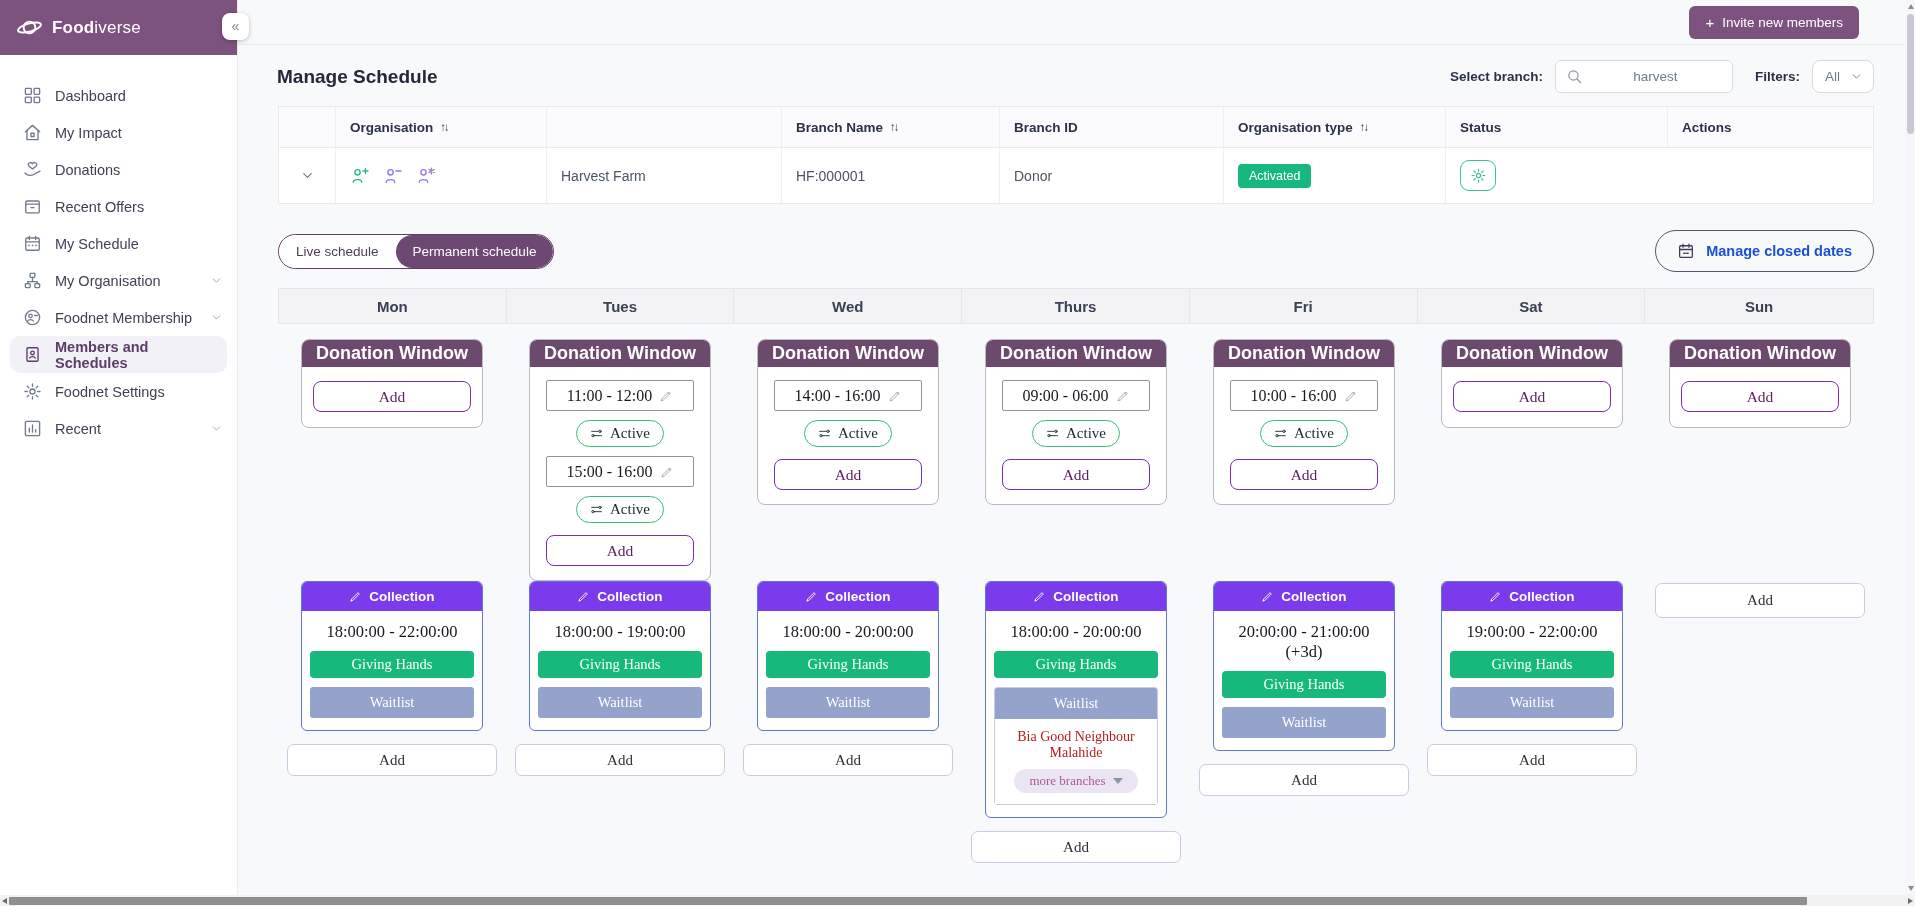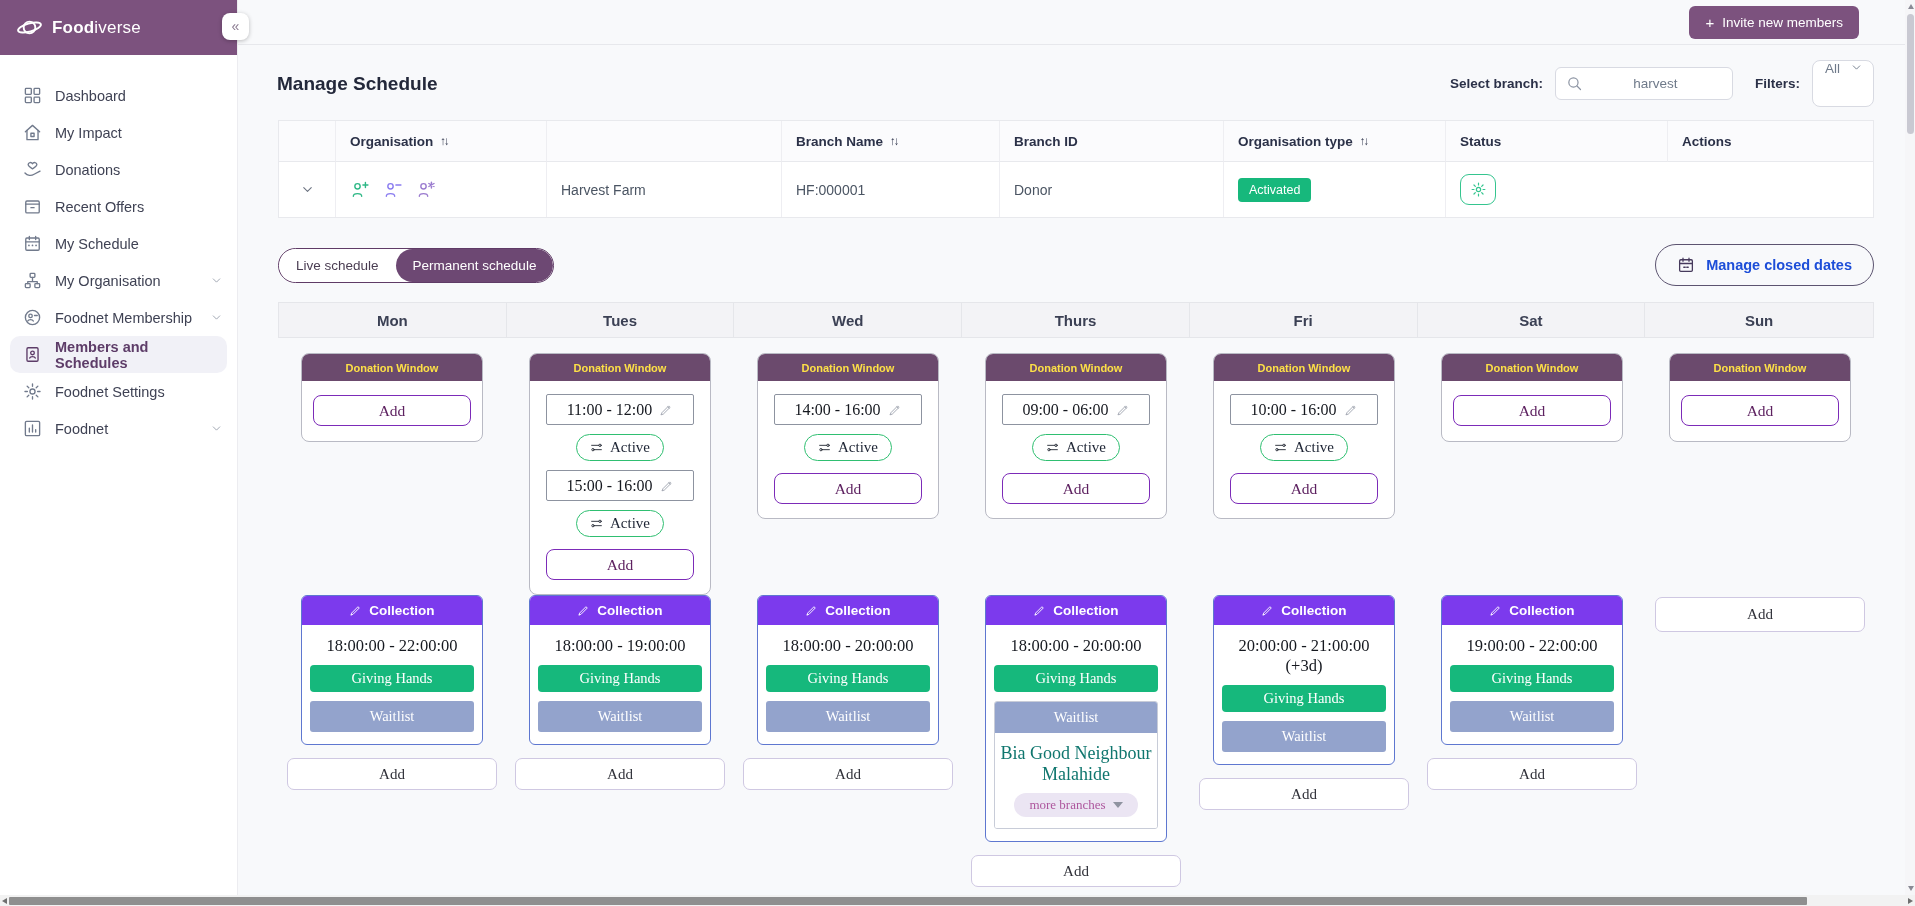--- a/index.html
+++ b/index.html
@@ -29,21 +29,21 @@
   .invite-btn { background:#7c527e; color:#fff; border:none; border-radius:6px; font-size:13.5px; padding:9px 16px; display:flex; align-items:center; gap:8px; cursor:pointer; font-family:inherit; }
   .invite-btn .plus { font-size:15px; font-weight:400; line-height:1; }
 
   .toolbar { display:flex; align-items:center; justify-content:space-between; margin:15px 41px 13px 40px; }
   .page-title { font-size:19px; font-weight:700; color:#23283a; }
   .toolbar-right { display:flex; align-items:center; gap:12px; }
   .tool-label { font-size:13.5px; font-weight:700; color:#2b3148; }
   .search-box { width:178px; height:33px; background:#fff; border:1px solid #d8dae2; border-radius:6px; display:flex; align-items:center; padding:0 8px 0 10px; gap:4px; }
   .search-box input { border:none; outline:none; width:100%; font-size:13.5px; color:#6f7a8a; text-align:center; background:transparent; font-family:inherit; }
   .search-box .sicon { color:#8b93a2; display:flex; }
-  .select-box { height:47px; background:#fff; border:1px solid #d8dae2; border-radius:8px; display:flex; gap:10px; padding:0 10px 0 12px; font-size:13.5px; color:#6f7a8a; cursor:pointer; }
+  .select-box { height:33px; background:#fff; border:1px solid #d8dae2; border-radius:8px; display:flex; align-items:center; gap:10px; padding:0 10px 0 12px; font-size:13.5px; color:#6f7a8a; cursor:pointer; }
   .select-box .chev { color:#6f7a8a; display:flex; }
 
   
   .org-table { margin:0 41px; border:1px solid #e8e9ed; background:#fff; }
   .t-row { display:grid; grid-template-columns:57px 211px 235px 218px 224px 222px 222px 1fr; }
   .t-head { background:#fbfbfd; height:41px; }
   .t-body { height:55px; }
   .t-cell { display:flex; align-items:center; padding-left:14px; border-right:1px solid #eeeef2; font-size:14px; color:#4b5563; }
   .t-cell:last-child { border-right:none; }
   .t-head .t-cell { font-size:13.5px; font-weight:700; color:#2b3148; gap:7px; border-bottom:1px solid #e8e9ed; }
@@ -67,21 +67,21 @@
   .day-grid { margin:16px 41px 0 41px; }
   .days-head { display:grid; grid-template-columns:repeat(7,1fr); background:#f3f3f6; border-top:1px solid #e5e6ea; border-bottom:1px solid #e5e6ea; border-left:1px solid #e5e6ea; border-right:1px solid #e5e6ea; }
   .day-h { height:34px; display:flex; align-items:center; justify-content:center; font-size:15px; font-weight:700; color:#3b4054; border-right:1px solid #e5e6ea; }
   .day-h:last-child { border-right:none; }
   .dw-row, .col-row { display:grid; grid-template-columns:repeat(7,1fr); }
   .dw-row { padding-top:15px; min-height:232px; }
   .col-row { min-height:258px; }
   .day-col { display:flex; flex-direction:column; align-items:center; }
 
   .dw-card { width:182px; background:#fff; border:1px solid #b9bac4; border-radius:8px; overflow:hidden; }
-  .dw-head { background:#6b4a6d; color:#fde047; font-size:11px; font-weight:700; height:27px; display:flex; align-items:center; justify-content:center; }
+  .dw-head { background:#6b4a6d; color:#ffffff; font-size:18px; font-weight:700; height:27px; display:flex; align-items:center; justify-content:center; }
   .dw-body { padding:13px 10px 14px; display:flex; flex-direction:column; align-items:center; gap:9px; }
   .time-input { width:148px; height:31px; border:1px solid #8d93a0; border-radius:2px; background:#fff; display:flex; align-items:center; justify-content:center; gap:7px;
     font-family:"Liberation Serif", serif; font-size:16px; color:#15181f; cursor:text; }
   .time-input .pencil { color:#a6abb5; display:flex; }
   .active-pill { border:1.6px solid #2fbf71; border-radius:15px; padding:4px 13px; display:flex; align-items:center; gap:7px;
     font-family:"Liberation Serif", serif; font-size:15px; color:#1c2333; background:#fff; }
   .active-pill .apicon { color:#252b35; display:flex; }
   .dw-add { width:148px; height:31px; border:1.6px solid #7c2bb8; border-radius:8px; background:#fff; color:#5d2160;
     font-family:"Liberation Serif", serif; font-size:15.5px; cursor:pointer; margin-top:3px; }
   .dw-card.simple .dw-body { padding:14px 12px 15px; }
@@ -90,21 +90,21 @@
   .col-card { width:182px; background:#fff; border:1px solid #5e77d0; border-radius:6px; overflow:hidden; }
   .col-head { background:#7c3aed; color:#fff; font-size:13.5px; font-weight:700; height:29px; display:flex; align-items:center; justify-content:center; gap:7px; }
   .col-head .pencil { color:#fff; display:flex; }
   .col-body { padding:11px 8px 12px; display:flex; flex-direction:column; gap:9px; }
   .col-time { font-family:"Liberation Serif", serif; font-size:16.5px; color:#15181f; text-align:center; }
   .org-pill { background:#16b87c; color:#fff; font-family:"Liberation Serif", serif; font-size:14.5px; text-align:center; padding:5px 4px; border-radius:4px; }
   .waitlist-bar { background:#93a3cc; color:#fff; font-family:"Liberation Serif", serif; font-size:14.5px; text-align:center; padding:7px 4px; border-radius:3px; }
   .waitlist-box { border:1px solid #c8ccd8; border-radius:3px; overflow:hidden; display:flex; flex-direction:column; }
   .waitlist-box .waitlist-bar { border-radius:0; }
   .wl-content { padding:10px 4px 11px; display:flex; flex-direction:column; align-items:center; gap:8px; background:#fff; }
-  .branch-name { font-family:"Liberation Serif", serif; font-size:18px; color:#0f766e; text-align:center; }
+  .branch-name { font-family:"Liberation Serif", serif; font-size:14px; color:#b91c1c; text-align:center; }
   .more-chip { background:#ebe5f3; border:none; border-radius:13px; padding:4px 15px; display:flex; align-items:center; gap:7px;
     font-family:"Liberation Serif", serif; font-size:13px; color:#ad569d; cursor:pointer; }
   .more-chip .tri { width:0; height:0; border-left:5px solid transparent; border-right:5px solid transparent; border-top:6px solid #8f93a0; }
   .wide-add { width:210px; height:32px; border:1px solid #cfc8e2; border-radius:7px; background:#fff; color:#2f3038;
     font-family:"Liberation Serif", serif; font-size:15px; cursor:pointer; margin-top:13px; }
   .day-col .sun-add { margin-top:2px; height:35px; }
 
   
   .pagination-strip { margin:34px 41px 0 41px; background:#fff; border-top:1px solid #e7e8ec; border-bottom:1px solid #e7e8ec; height:53px;
     display:flex; align-items:center; justify-content:center; gap:27px; }
@@ -241,21 +241,21 @@
           </span>
         <span>Foodnet Settings</span>
       </div>
       <div class="nav-item">
         <span class="nicon">
             <svg class="s" viewBox="0 0 24 24" width="19" height="19">
               <rect x="3" y="3" width="18" height="18" rx="1.5"></rect>
               <path d="M8 16.5v-5M12 16.5V7.5M16 16.5v-3"></path>
             </svg>
           </span>
-        <span>Foodnet</span>
+        <span>Recent</span>
         <span class="chev">
             <svg class="s" viewBox="0 0 24 24" width="13" height="13">
               <path d="M6 9l6 6 6-6"></path>
             </svg>
           </span>
       </div>
     </nav>
   </aside>
 
   <div class="main">

